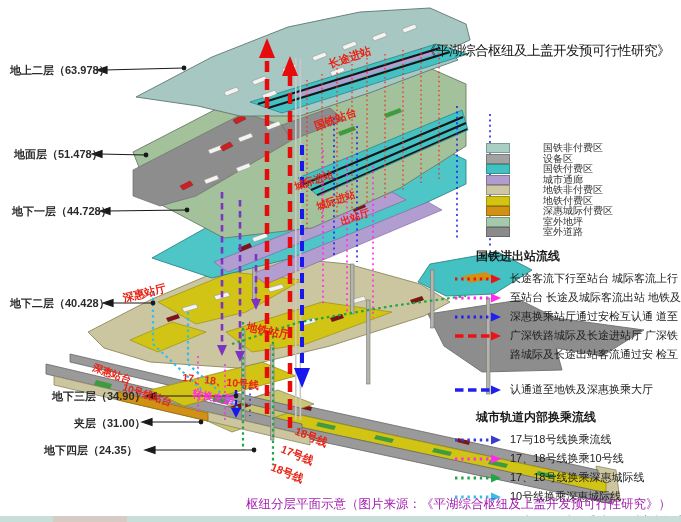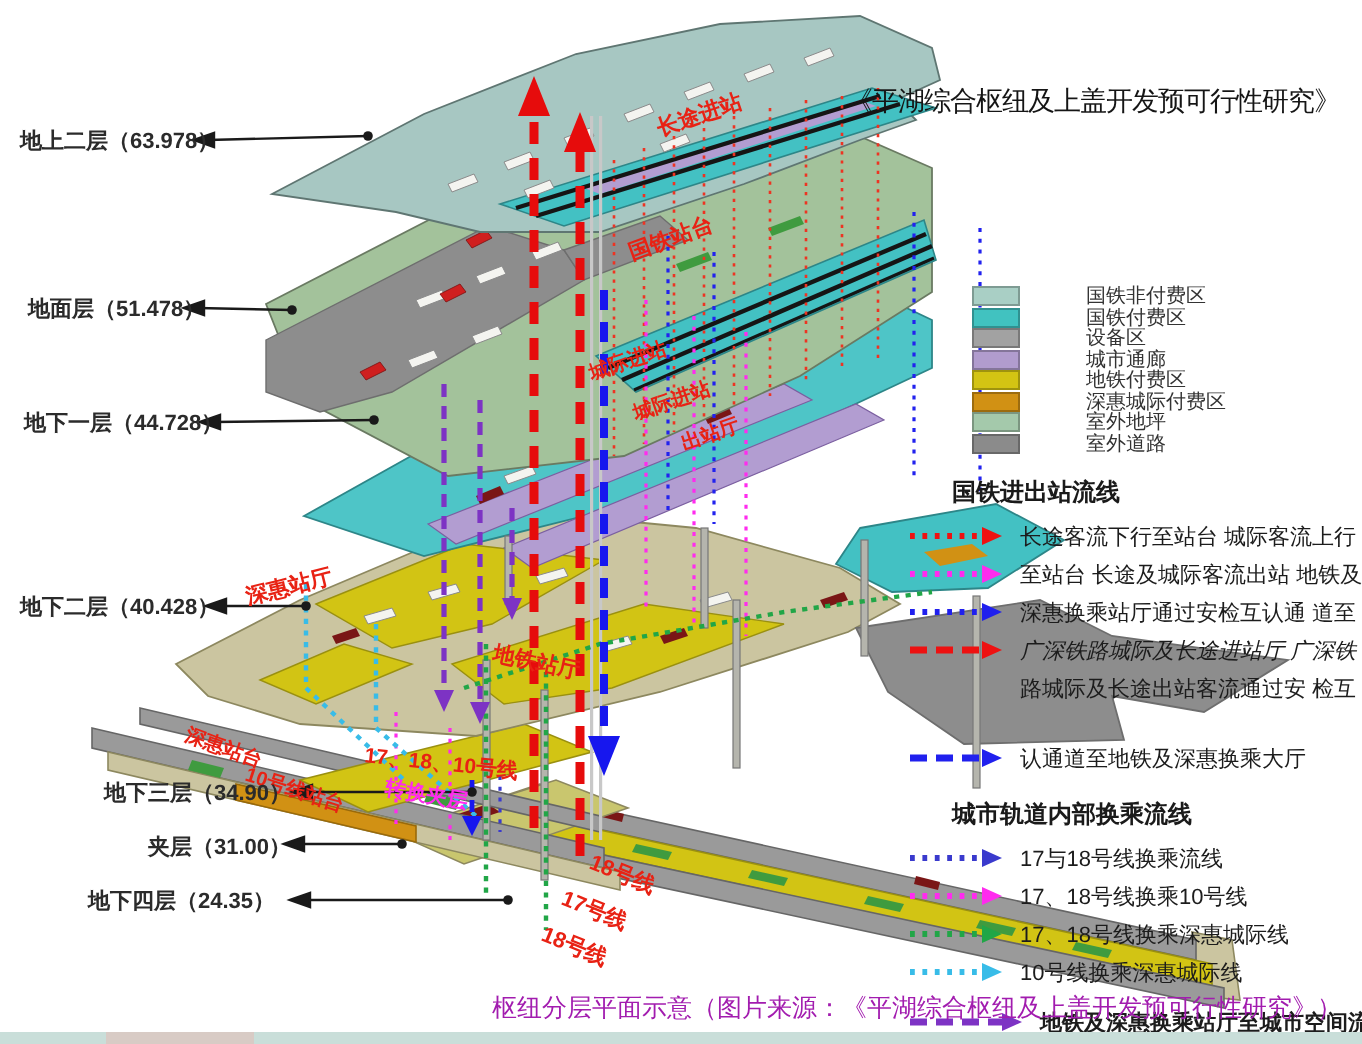--- a/index.html
+++ b/index.html
@@ -279,32 +279,36 @@
 
   <div class="doc-title">《平湖综合枢纽及上盖开发预可行性研究》</div>
 
   <div class="legend">
 
     <div class="swatch-row">
       <span class="swatch" style="background: rgb(169, 207, 197);"></span>
       <span class="swatch-label">国铁非付费区</span>
       </div>
     <div class="swatch-row">
+      <span class="swatch" style="background: rgb(162, 162, 162);"></span>
+      <span class="swatch-label">设备区</span>
+      </div>
+    <div class="swatch-row">
       <span class="swatch" style="background: rgb(65, 194, 192);"></span>
       <span class="swatch-label">国铁付费区</span>
       </div>
     <div class="swatch-row">
-      <span class="swatch" style="background: rgb(162, 162, 162);"></span>
-      <span class="swatch-label">设备区</span>
-      </div>
-    <div class="swatch-row">
       <span class="swatch" style="background: rgb(177, 156, 206);"></span>
       <span class="swatch-label">城市通廊</span>
       </div>
     <div class="swatch-row">
+      <span class="swatch" style="background: rgb(205, 199, 162);"></span>
+      <span class="swatch-label">地铁非付费区</span>
+      </div>
+    <div class="swatch-row">
       <span class="swatch" style="background: rgb(211, 196, 19);"></span>
       <span class="swatch-label">地铁付费区</span>
       </div>
     <div class="swatch-row">
       <span class="swatch" style="background: rgb(209, 145, 20);"></span>
       <span class="swatch-label">深惠城际付费区</span>
       </div>
     <div class="swatch-row">
       <span class="swatch" style="background: rgb(164, 201, 171);"></span>
       <span class="swatch-label">室外地坪</span>
@@ -330,21 +334,21 @@
         </svg>
       <span class="flow-text" style="color:#1c1c1c">至站台 长途及城际客流出站 地铁及</span>
       </div>
     <div class="flow-row" style="color: rgb(32, 32, 238);">
       <svg class="la dotted" width="48" height="10" viewBox="0 0 48 10">
           <line x1="1" y1="5" x2="37" y2="5"></line>
           <polygon points="37,0.5 47,5 37,9.5"></polygon>
         </svg>
       <span class="flow-text" style="color:#1c1c1c">深惠换乘站厅通过安检互认通 道至</span>
       </div>
-    <div class="flow-row" style="color: rgb(238, 17, 17); font-style: italic;">
+    <div class="flow-row" style="color: rgb(238, 17, 17);">
       <svg class="la dashed" width="48" height="10" viewBox="0 0 48 10">
           <line x1="1" y1="5" x2="37" y2="5"></line>
           <polygon points="37,0.5 47,5 37,9.5"></polygon>
         </svg>
       <span class="flow-text" style="color:#1c1c1c">广深铁路城际及长途进站厅 广深铁</span>
       </div>
     <div class="flow-row cont">
       <span class="flow-text">路城际及长途出站客流通过安 检互</span>
       </div>
     <div class="flow-row" style="color: rgb(32, 32, 238); margin-top: 20px;">

